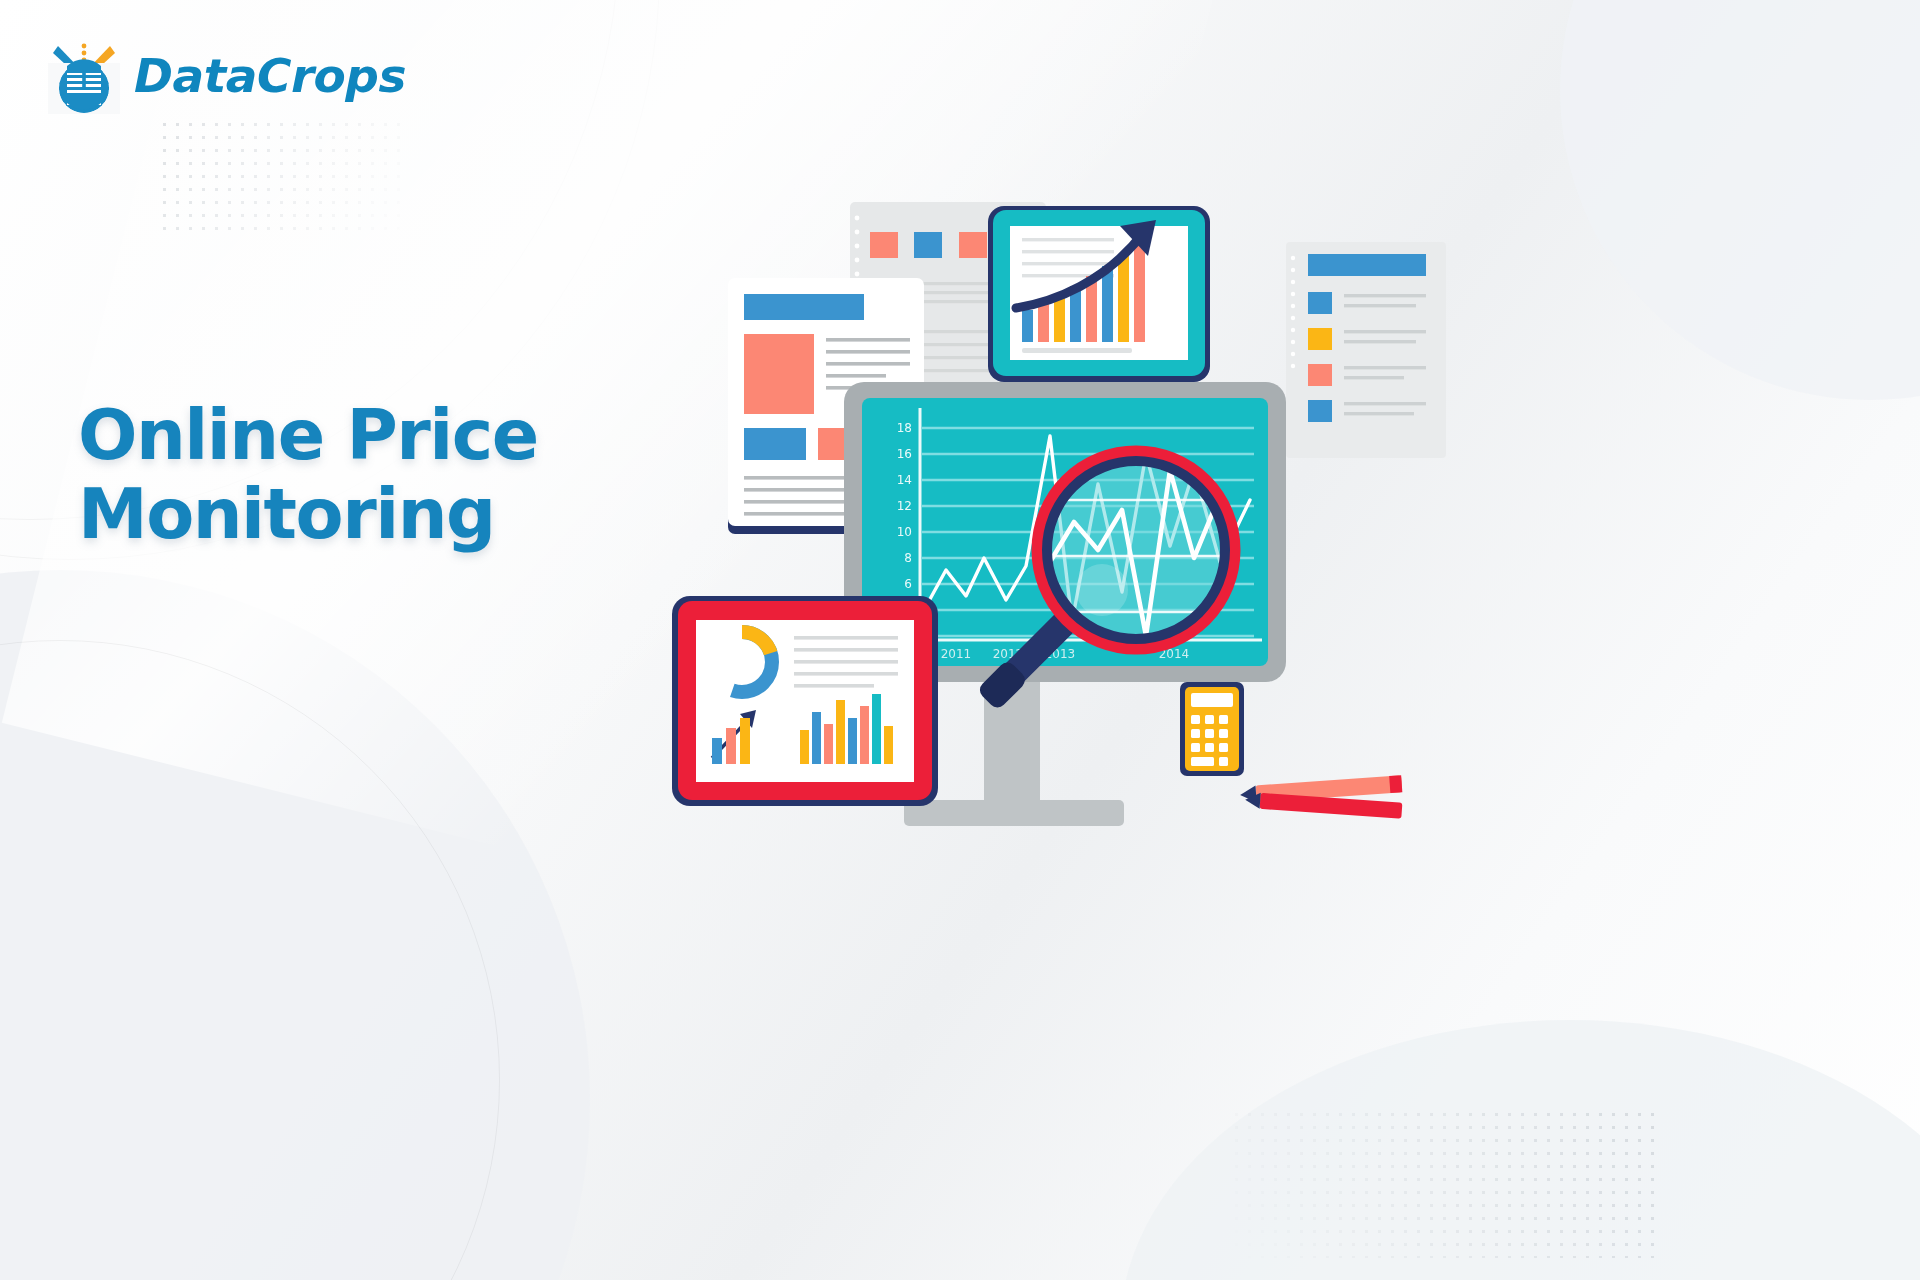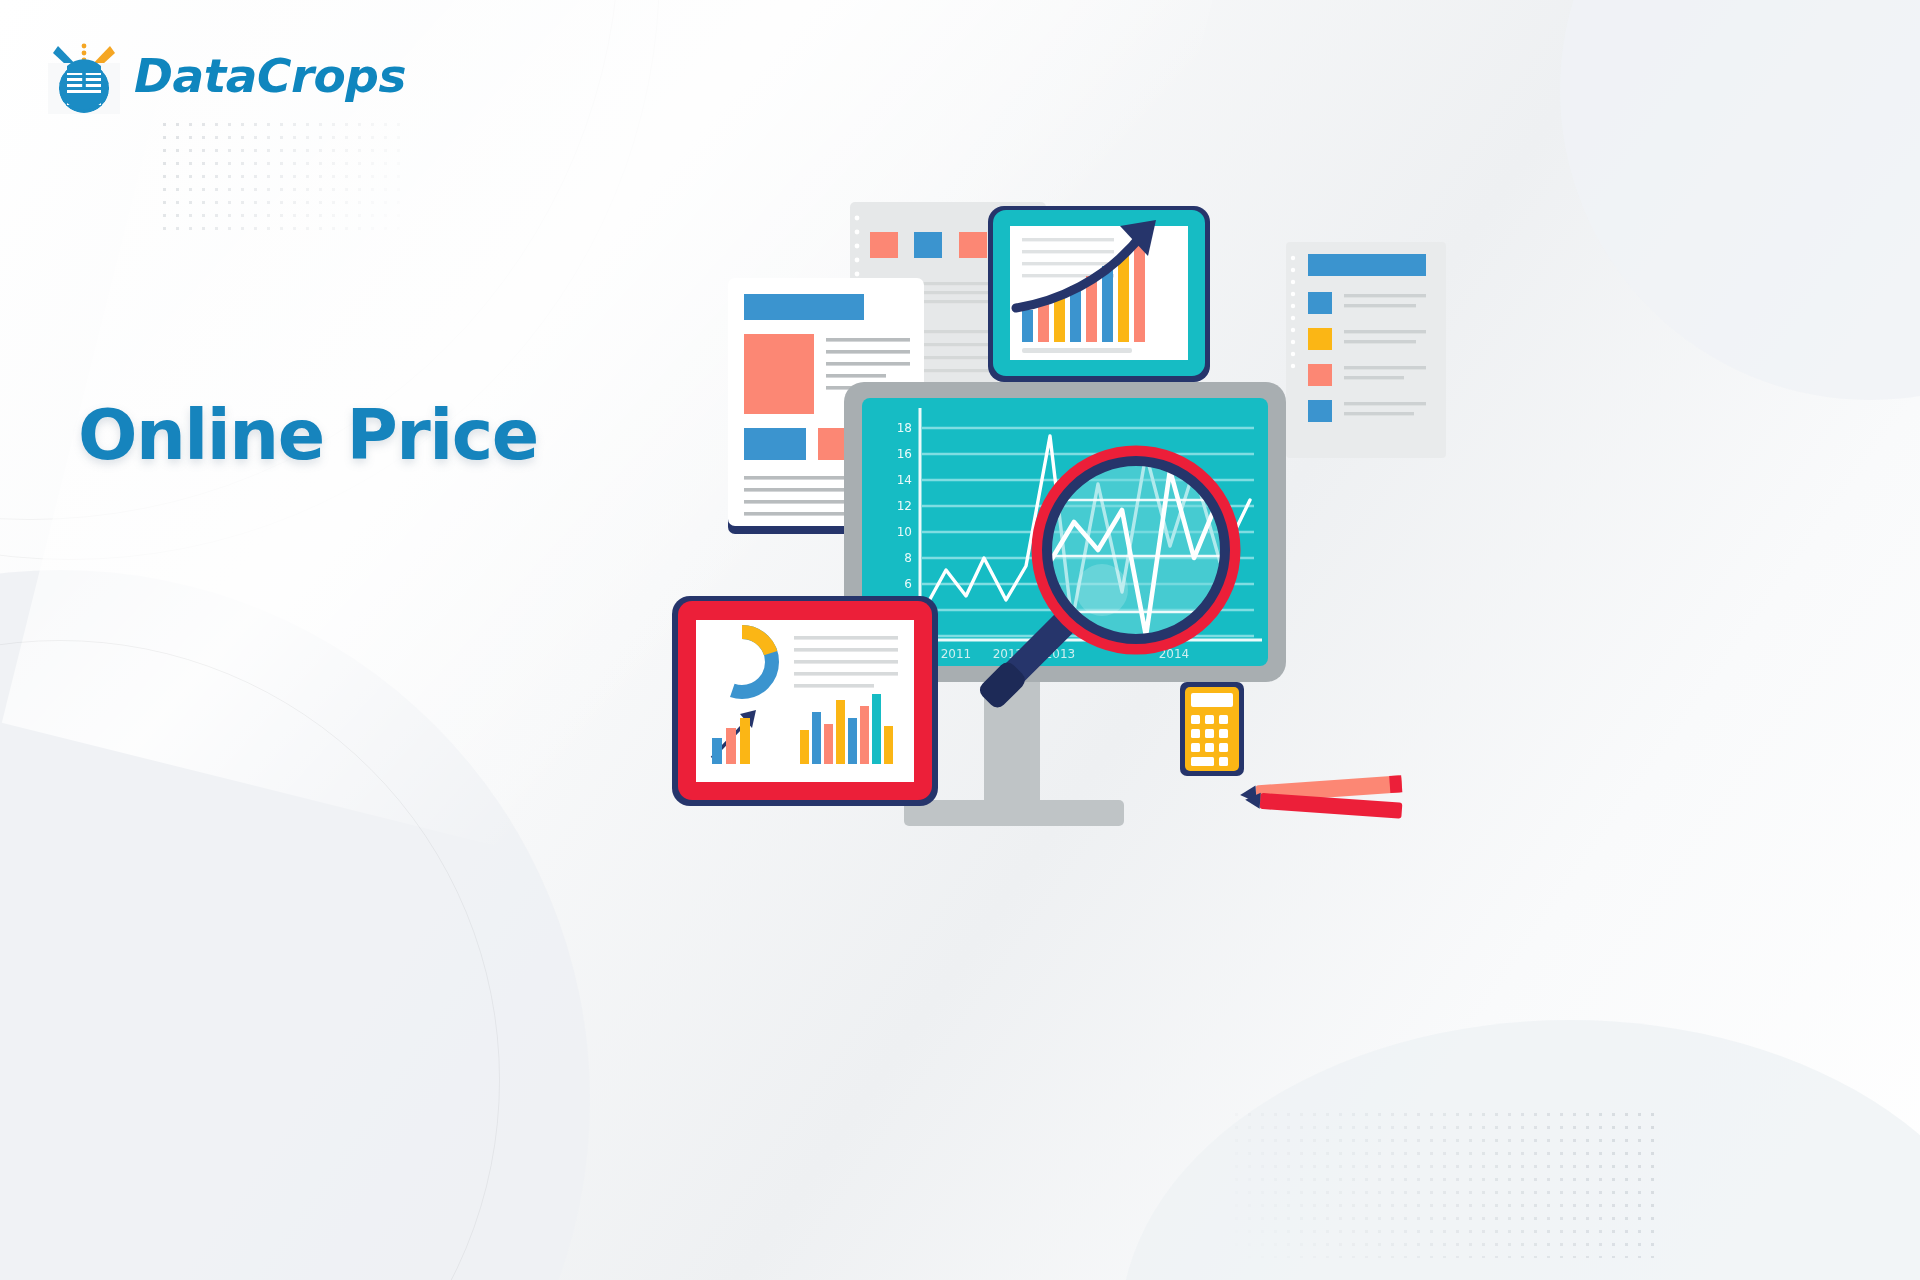--- a/index.html
+++ b/index.html
@@ -131,20 +131,21 @@
           <path d="M19 30 a25 25 0 0 1 34 0 l0 7 l-34 0 Z" fill="#1b8cc4"></path>
           <path d="M19 67 a25 25 0 0 0 34 0 l0 -7 l-34 0 Z" fill="#1b8cc4"></path>
         </g>
       </svg>
     </div>
     <div class="brand-word">DataCrops</div>
   </div>
 
   <div class="headline">
     <div>Online Price</div>
+    <div>Monitoring</div>
   </div>
 
   <div class="illus">
     <svg width="820" height="700" viewBox="0 0 820 700">
       <defs>
         <clipPath id="clipScreen">
             <rect x="208" y="238" width="406" height="250" rx="8"></rect>
           </clipPath>
         <clipPath id="clipLens">
             <circle cx="482" cy="380" r="92"></circle>

